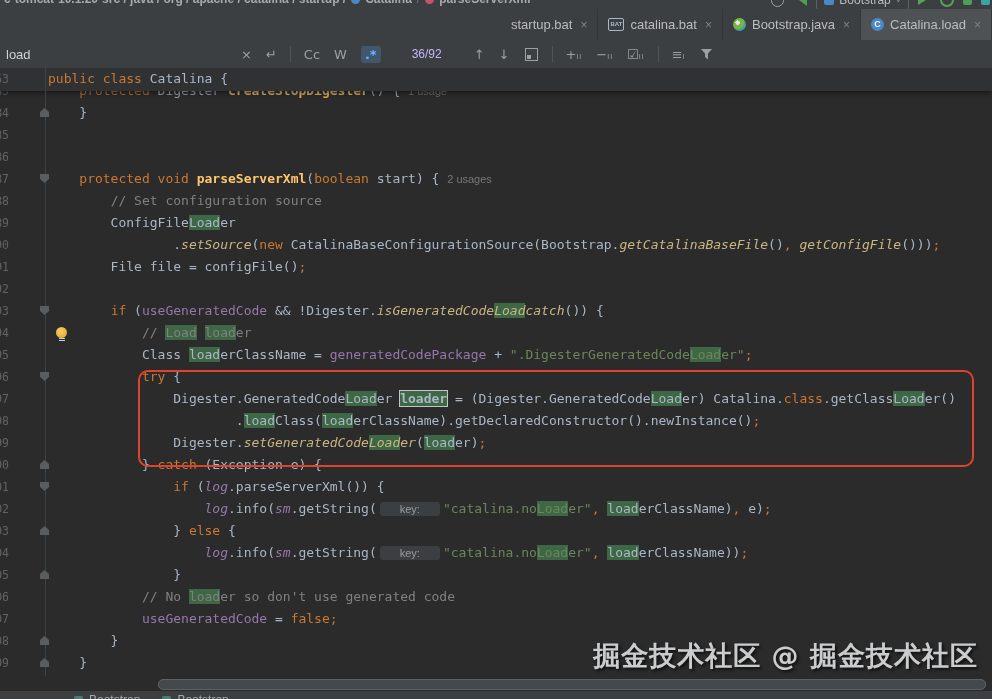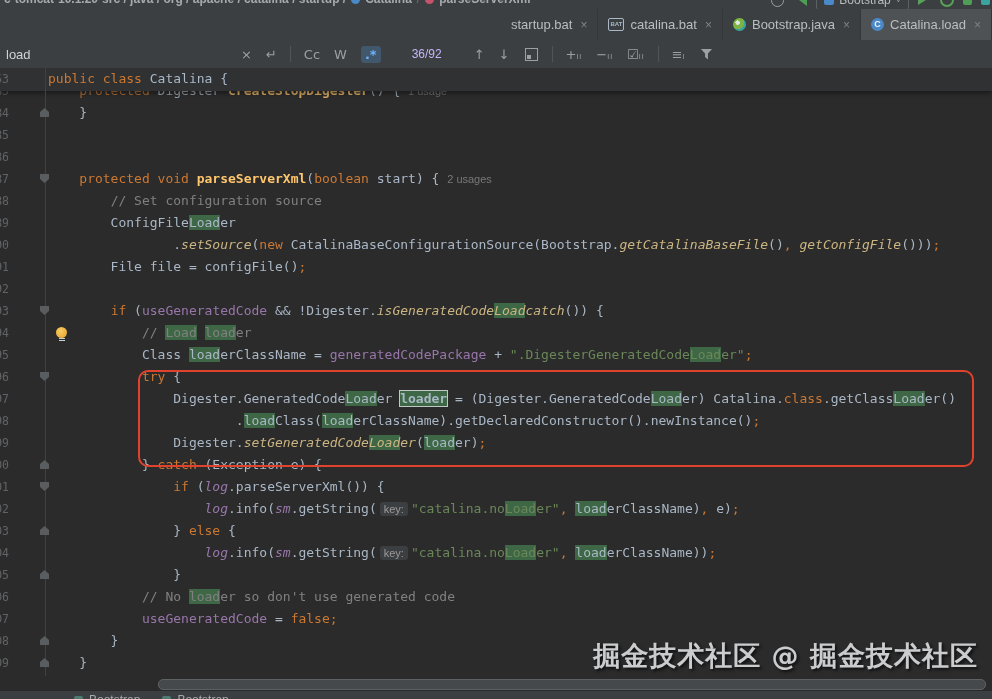--- a/index.html
+++ b/index.html
@@ -67,21 +67,21 @@
   .fold-d{clip-path:polygon(0 0,100% 0,100% 55%,50% 100%,0 55%);}
   .fold-u{clip-path:polygon(50% 0,100% 45%,100% 100%,0 100%,0 45%);}
   .code{white-space:pre;font-family:"DejaVu Sans Mono",monospace;font-size:13px;color:#A9B7C6;}
   .tk-k{color:#CC7832;} .tk-p{color:#A9B7C6;}
   .tk-m{color:#FFC66D;font-weight:bold;}
   .tk-im{color:#CBB582;font-style:italic;}
   .tk-f{color:#9876AA;} .tk-sf{color:#9876AA;font-style:italic;}
   .tk-s{color:#6A8759;} .tk-c{color:#808080;} .tk-o{color:#CC7832;}
   .tk-u{color:#787878;font-family:"Liberation Sans",sans-serif;font-size:11px;}
   .tk-n{color:#9B9B9B;background:#3C3F41;border-radius:3px;font-family:"Liberation Sans",sans-serif;
-        font-size:11px;padding:1px 4px;margin:0 3px;}
+        font-size:11px;padding:1px 20px;margin:0 3px;}
   .hl{background:#3E6845;}
   .cur{box-shadow:0 0 0 1px #C3C6C8;font-weight:bold;}
   #sticky{position:absolute;left:0;top:0;right:0;height:23px;background:#2F3133;z-index:6;
           box-shadow:0 2px 5px rgba(0,0,0,.45);display:flex;line-height:23px;}
   #clipline{position:absolute;left:0;top:23px;right:0;height:11px;overflow:hidden;opacity:.8;}
   #clipline .row{margin-top:-11px;}
   #lines{position:absolute;left:0;top:34px;right:0;}
   .bulb{position:absolute;left:56px;top:5px;width:11px;height:11px;border-radius:50%;z-index:3;
         background:radial-gradient(circle at 40% 35%,#F7CE62,#E89B2D);}
   .bulb:after{content:"";position:absolute;left:2.5px;top:11px;width:6px;height:3px;

